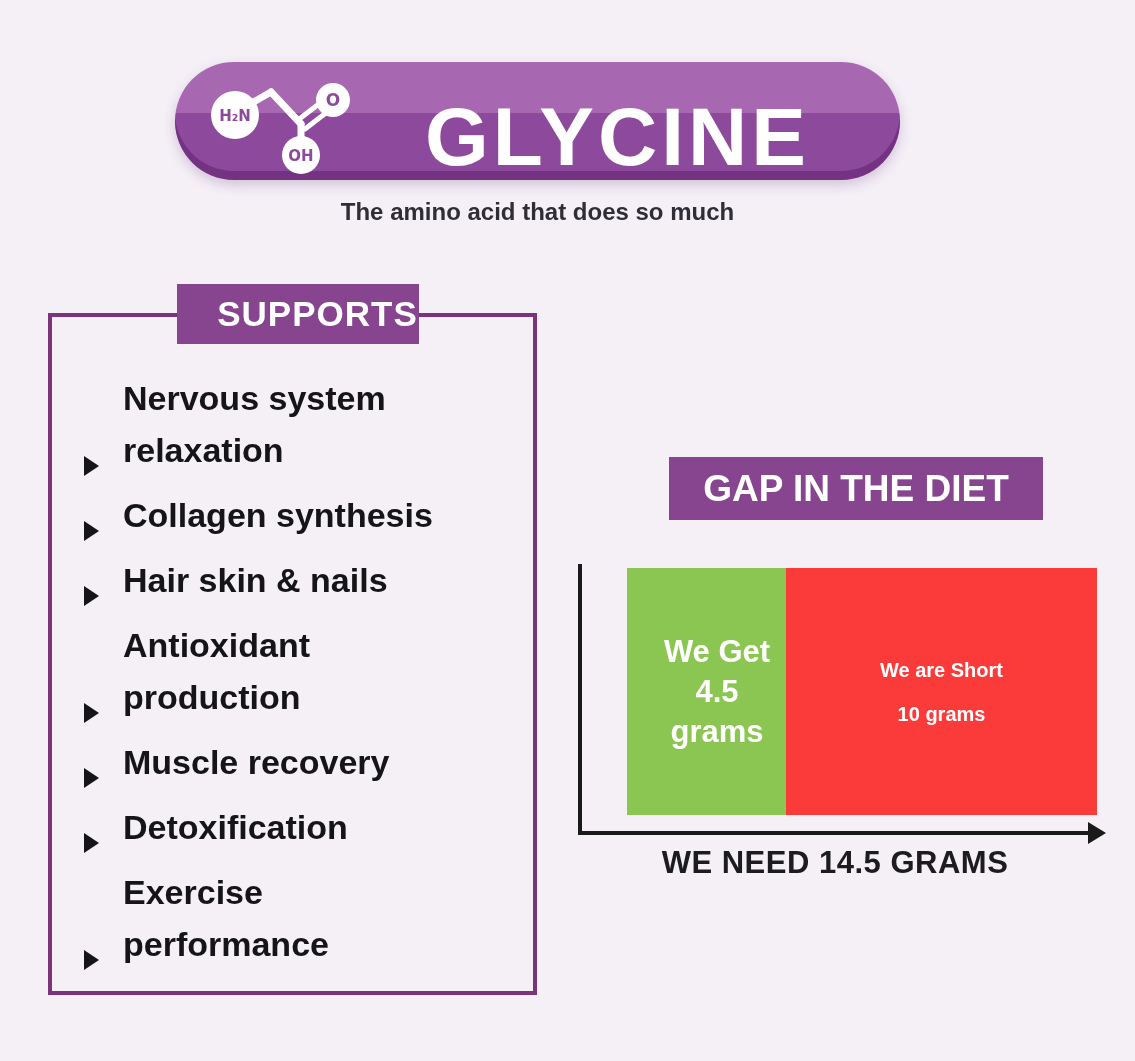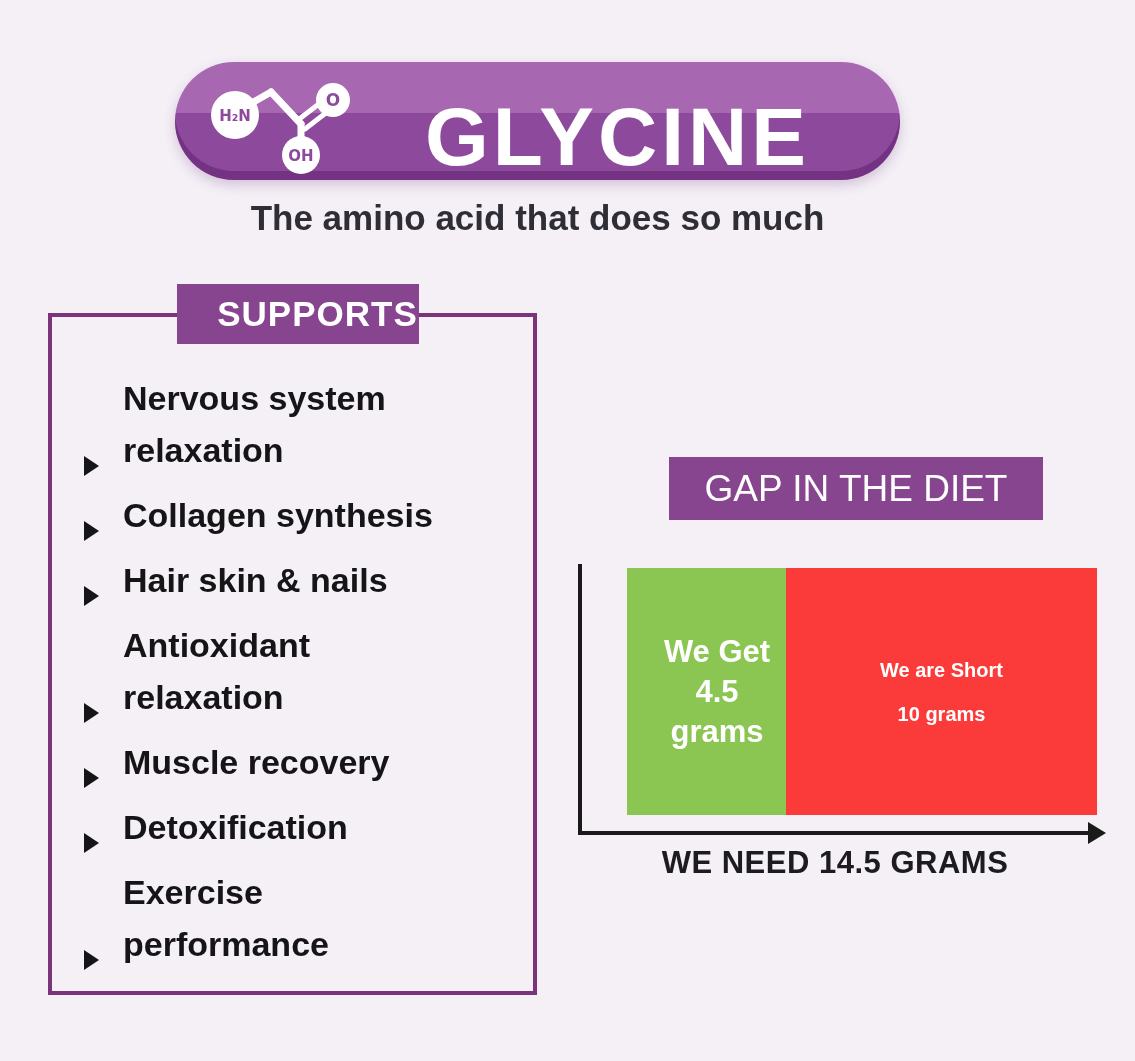--- a/index.html
+++ b/index.html
@@ -38,21 +38,21 @@
     padding-right: 28px;
     transform: translateY(-2px);
   }
   .subtitle-wrap {
     position: absolute;
     left: 175px; top: 198px;
     width: 725px;
     text-align: center;
   }
   .subtitle {
-    font-size: 35px;
+    font-size: 24px;
     font-weight: bold;
     color: #2F2E36;
   }
 
   
   .supports-box {
     position: absolute;
     left: 48px; top: 313px;
     width: 489px; height: 682px;
     border: 4px solid #7B3379;
@@ -97,21 +97,21 @@
   }
 
   
   .gap-badge {
     position: absolute;
     left: 669px; top: 457px;
     width: 374px; height: 63px;
     background: #87458F;
     color: #fff;
     display: flex; align-items: center; justify-content: center;
-    font-size: 37px; font-weight: normal;
+    font-size: 37px; font-weight: bold;
   }
   .axis-y {
     position: absolute;
     left: 578px; top: 564px;
     width: 4px; height: 271px;
     background: #1A1A1A;
   }
   .axis-x {
     position: absolute;
     left: 578px; top: 831px;
@@ -194,21 +194,21 @@
       <span class="tri-bullet"></span>
       <span class="item-text">Collagen synthesis</span>
     </li>
     <li>
       <span class="tri-bullet"></span>
       <span class="item-text">Hair skin &amp; nails</span>
     </li>
     <li>
       <span class="tri-bullet"></span>
       <span class="item-text">Antioxidant
-relaxation</span>
+production</span>
     </li>
     <li>
       <span class="tri-bullet"></span>
       <span class="item-text">Muscle recovery</span>
     </li>
     <li>
       <span class="tri-bullet"></span>
       <span class="item-text">Detoxification</span>
     </li>
     <li>

